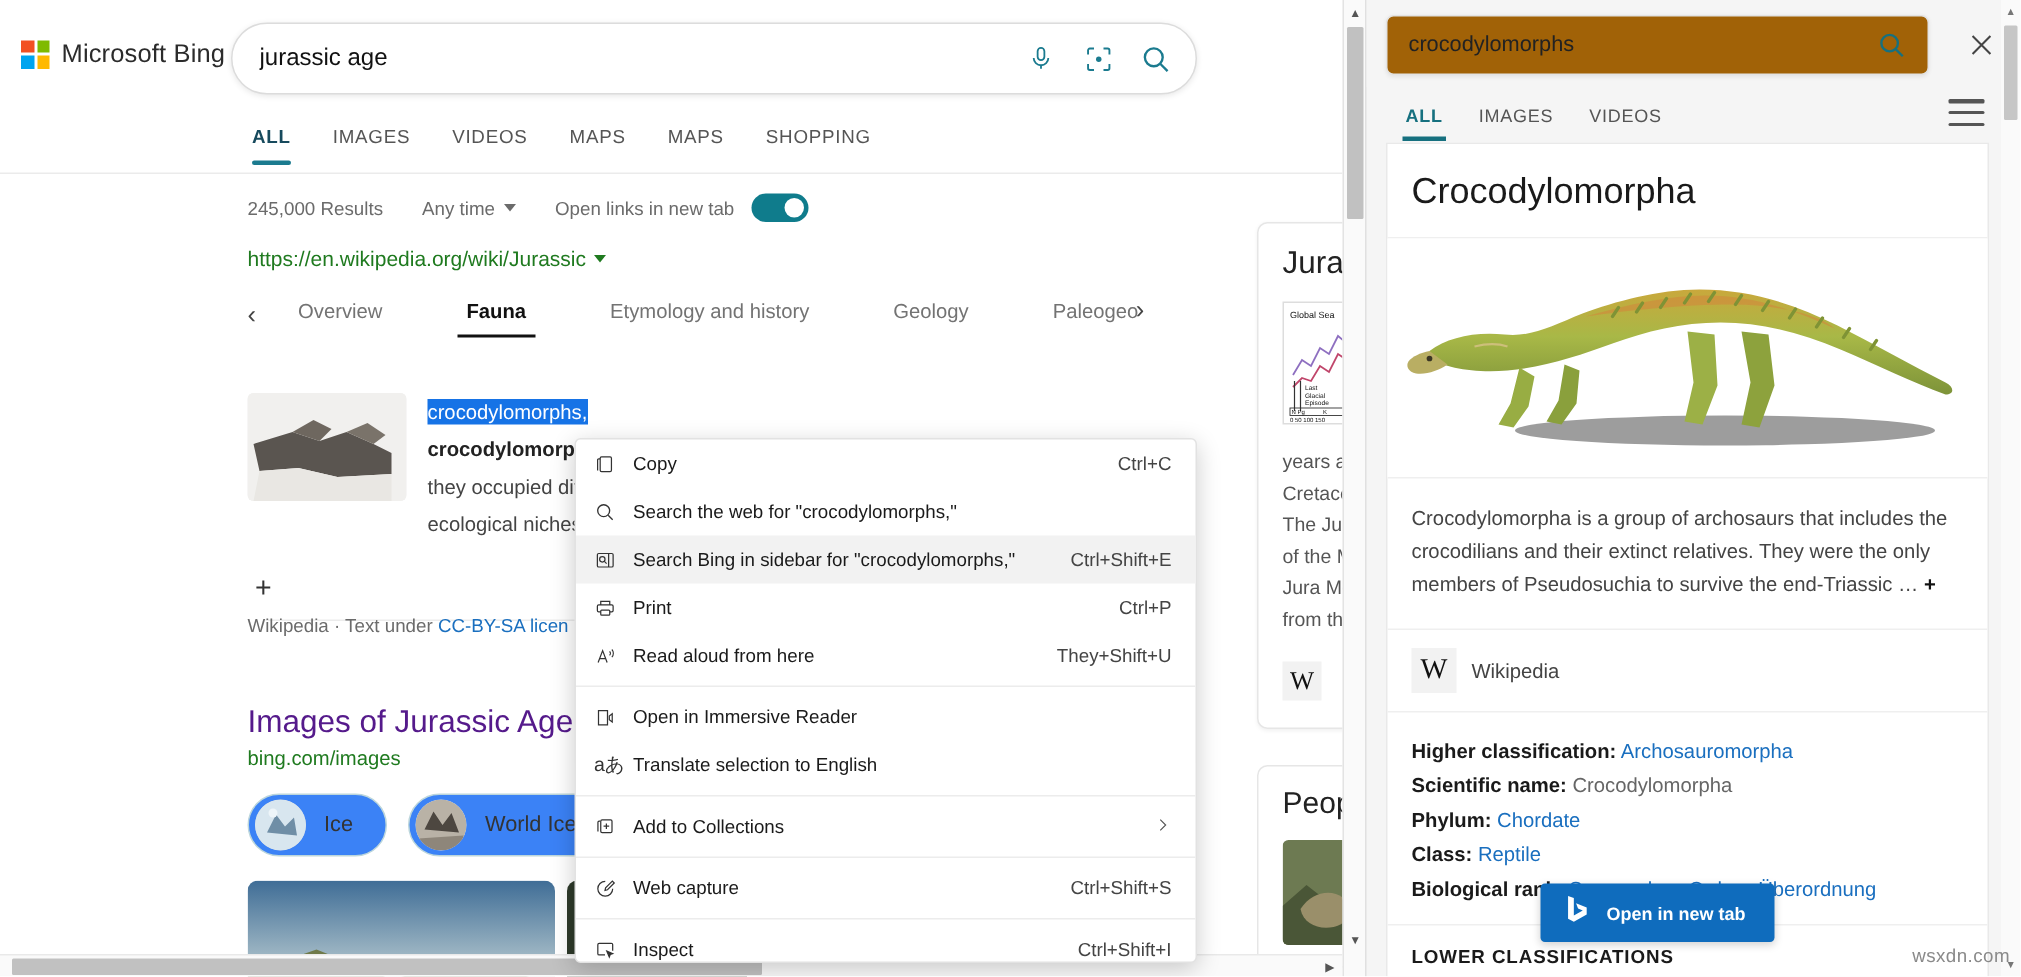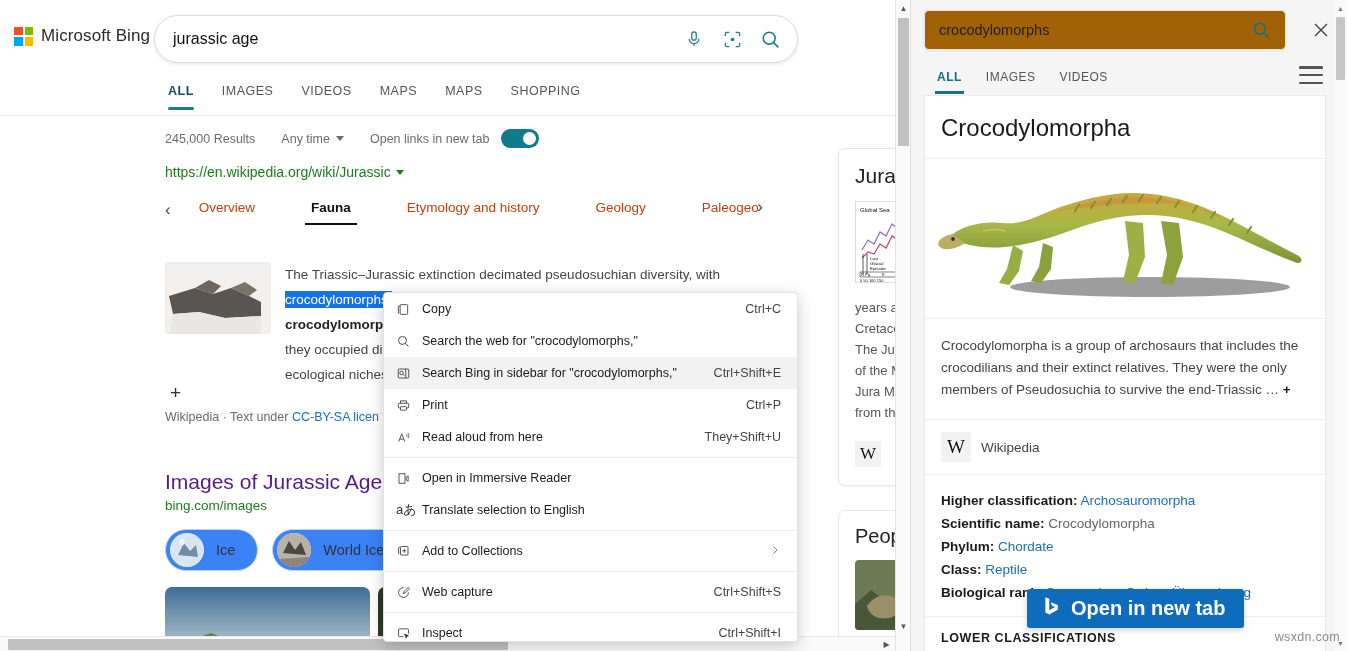--- a/index.html
+++ b/index.html
@@ -55,21 +55,21 @@
   .toggle:after { content:""; position:absolute; right:3px; top:3px; width:13px; height:13px; border-radius:50%; background:#fff; }
 
   
   .result { position:absolute; left:165px; top:160px; width:620px; }
   .res-title { font-size:20px; color:#551a8b; text-decoration:underline; cursor:pointer; line-height:26px; }
   .res-url { font-size:14px; color:#1f7a1f; margin-top:4px; display:flex; align-items:center; gap:5px; cursor:pointer;}
   .res-url .caret-dn { border-top-color:#1f7a1f; }
 
   .deeptabs { margin-top:14px; display:flex; align-items:center; width:600px; position:relative; }
   .dt-arrow { width:26px; height:26px; display:flex; align-items:center; justify-content:center; color:#444; font-size:17px; cursor:pointer; }
-  .dt-item { font-size:13.5px; color:#c2410c; padding:6px 0 10px 0; margin:0 28px; white-space:nowrap; cursor:pointer; position:relative; }
+  .dt-item { font-size:13.5px; color:#737373; padding:6px 0 10px 0; margin:0 28px; white-space:nowrap; cursor:pointer; position:relative; }
   .dt-item.active { color:#111; font-weight:700; }
   .dt-item.active:after { content:""; position:absolute; left:-6px; right:-6px; bottom:0; height:2.5px; background:#111; }
   .dt-rule { position:absolute; left:12px; top:253px; width:604px; height:1px; background:#ececec; }
 
   .snippet { position:absolute; left:165px; top:262px; width:620px; display:flex; gap:14px; }
   .snip-thumb { width:106px; height:72px; border-radius:4px; overflow:hidden; background:#f0f0ef; flex:none; }
   .snip-text { font-size:13.5px; line-height:25px; color:#444; width:500px; }
   .hl { background:#1673e6; color:#fff; padding:1px 0; }
   .bold-t { font-weight:700; color:#222; }
   .plus-btn { position:absolute; left:170px; top:383px; font-size:19px; color:#333; cursor:pointer; line-height:1; }
@@ -164,21 +164,21 @@
   .fact b { color:#1a1a1a; }
   .fact a { color:#1a6fbf; text-decoration:none; cursor:pointer; }
   .fact .plain { color:#666; }
   .sb-lower { border-top:1px solid #efefef; padding:14px 16px 16px 16px; font-size:12.5px; letter-spacing:.6px; font-weight:700; color:#1a1a1a; }
 
   .tooltip-btn {
     position:absolute; left:1027px; top:589px; height:39px; background:#0f6cbd; border-radius:3px;
     display:flex; align-items:center; gap:10px; padding:0 19px 0 15px; z-index:60; cursor:pointer;
     box-shadow:0 2px 6px rgba(0,0,0,.18);
   }
-  .tooltip-btn .lbl { color:#fff; font-size:20px; font-weight:700; }
+  .tooltip-btn .lbl { color:#fff; font-size:12px; font-weight:700; }
 
   .sb-vscroll { position:absolute; right:0; top:0; width:13px; height:651px; background:#fafafa; }
   .sb-vscroll .arrow { width:13px; height:16px; display:flex; align-items:center; justify-content:center; font-size:7px; color:#777; cursor:pointer; }
   .sb-vscroll .thumb { position:absolute; left:2px; top:17px; width:9px; height:63px; background:#c6c6c6; border-radius:1px; cursor:pointer; }
 
   .watermark { position:absolute; right:7px; bottom:7px; font-size:12.5px; color:#8a8a8a; letter-spacing:.3px; z-index:70; }
 </style>
 </head>
 <body>
 
@@ -268,21 +268,20 @@
       <div class="snip-thumb">
         <svg width="106" height="72" viewBox="0 0 106 72">
           <rect width="106" height="72" fill="#f1f0ee"></rect>
           <path d="M4 34 L30 26 L48 32 L66 26 L84 34 L96 40 L96 54 L60 56 L34 50 L8 52 Z" fill="#5a5550"></path>
           <path d="M30 26 L44 18 L56 24 L48 32 Z" fill="#6e675f"></path>
           <path d="M66 26 L80 20 L92 28 L84 34 Z" fill="#7a736a"></path>
           <path d="M8 52 L34 50 L60 56 L96 54 L96 72 L4 72 Z" fill="#e9e7e3"></path>
         </svg>
       </div>
       <div class="snip-text">
-        <div>The Triassic–Jurassic extinction decimated pseudosuchian diversity, with</div>
         <div><span class="hl">crocodylomorphs,</span></div>
         <div><span class="bold-t">crocodylomorphs,</span></div>
         <div>they occupied diff</div>
         <div>ecological nichest</div>
       </div>
     </div>
     <div class="plus-btn">+</div>
     <div class="attr">
       <span>Wikipedia · Text under </span><a>CC-BY-SA licen</a>
     </div>

